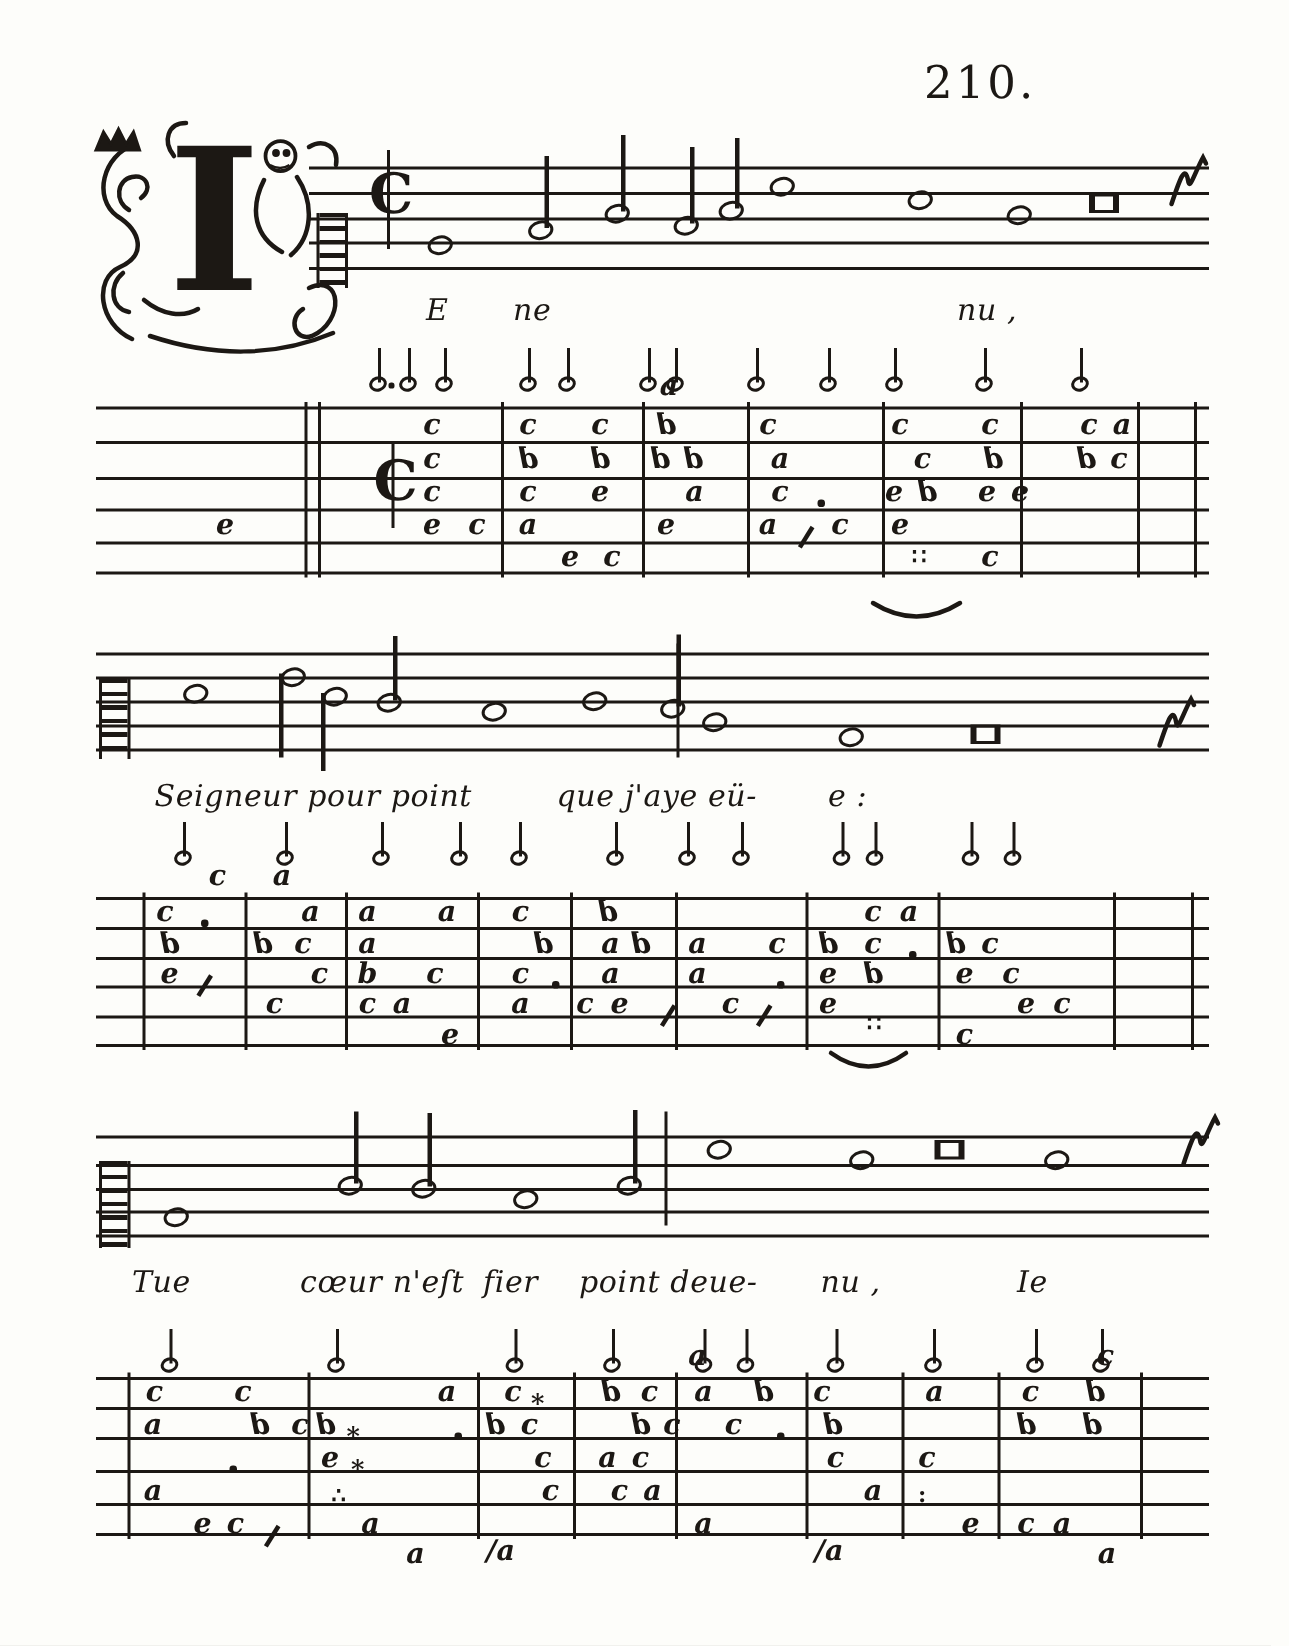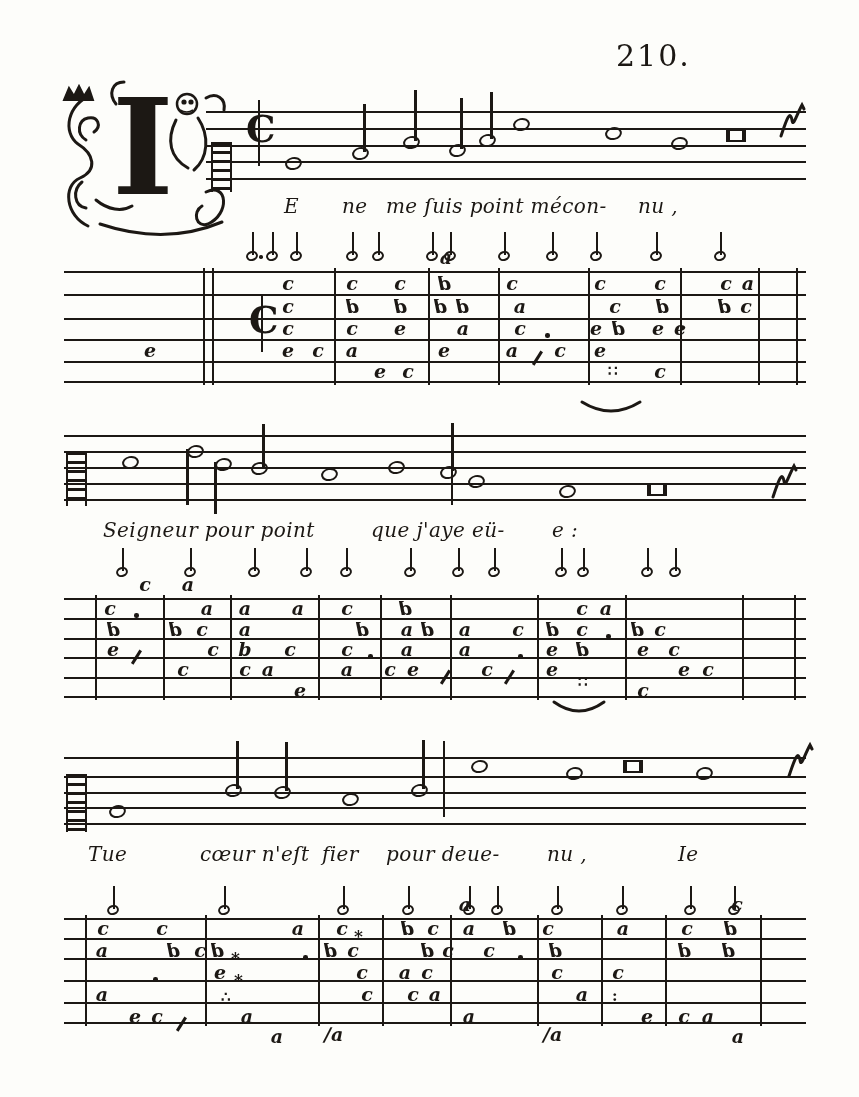--- a/index.html
+++ b/index.html
@@ -67,21 +67,20 @@
       <div style="position: absolute; left: 490px; top: 92px; width: 2.5px; height: 47px; background: rgb(28, 24, 20);"></div>
       <div style="position: absolute; left: 513px; top: 118px; width: 13px; height: 9px; border: 2.4px solid rgb(28, 24, 20); border-radius: 50%; transform: rotate(-12deg);"></div>
       <div style="position: absolute; left: 605px; top: 127px; width: 13px; height: 9px; border: 2.4px solid rgb(28, 24, 20); border-radius: 50%; transform: rotate(-12deg);"></div>
       <div style="position: absolute; left: 671px; top: 137px; width: 13px; height: 9px; border: 2.4px solid rgb(28, 24, 20); border-radius: 50%; transform: rotate(-12deg);"></div>
       <div style="position: absolute; left: 726px; top: 129px; width: 12px; height: 9px; border-width: 2px 4px; border-style: solid; border-color: rgb(28, 24, 20); border-image: initial;"></div>
       <svg width="26" height="40" style="position: absolute; left: 780px; top: 102px;">
         <path d="M1 34 C7 16 10 8 12 18 C13 26 16 14 22 3 L24 7" stroke="#1c1814" fill="none" stroke-width="3" stroke-linecap="round"></path>
       </svg>
       <div class="lyric" style="left: 284px; top: 196px;">E</div>
       <div class="lyric" style="left: 342px; top: 196px;">ne</div>
-      <div class="lyric" style="left: 386px; top: 196px;">me ſuis point mécon-</div>
       <div class="lyric" style="left: 638px; top: 196px;">nu ,</div>
       <div style="position: absolute; left: 244px; top: 232px; width: 18px; height: 30px;">
         <i style="position:absolute;left:8px;top:0;width:2.2px;height:23px;background:#1c1814;"></i>
         <i style="position:absolute;left:2px;top:19px;width:8px;height:6px;border:2.2px solid #1c1814;border-radius:50%;transform:rotate(-18deg);"></i>
         <i style="position:absolute;left:15px;top:23px;width:3.5px;height:3.5px;background:#1c1814;border-radius:50%;"></i>
       </div>
       <div style="position: absolute; left: 264px; top: 232px; width: 18px; height: 30px;">
         <i style="position:absolute;left:8px;top:0;width:2.2px;height:23px;background:#1c1814;"></i>
         <i style="position:absolute;left:2px;top:19px;width:8px;height:6px;border:2.2px solid #1c1814;border-radius:50%;transform:rotate(-18deg);"></i>
       </div>
@@ -354,21 +353,21 @@
       <div style="position: absolute; left: 471px; top: 760px; width: 13px; height: 9px; border: 2.4px solid rgb(28, 24, 20); border-radius: 50%; transform: rotate(-12deg);"></div>
       <div style="position: absolute; left: 566px; top: 767px; width: 13px; height: 9px; border: 2.4px solid rgb(28, 24, 20); border-radius: 50%; transform: rotate(-12deg);"></div>
       <div style="position: absolute; left: 623px; top: 760px; width: 12px; height: 9px; border-width: 2px 4px; border-style: solid; border-color: rgb(28, 24, 20); border-image: initial;"></div>
       <div style="position: absolute; left: 696px; top: 767px; width: 13px; height: 9px; border: 2.4px solid rgb(28, 24, 20); border-radius: 50%; transform: rotate(-12deg);"></div>
       <svg width="26" height="40" style="position: absolute; left: 788px; top: 742px;">
         <path d="M1 34 C7 16 10 8 12 18 C13 26 16 14 22 3 L24 7" stroke="#1c1814" fill="none" stroke-width="3" stroke-linecap="round"></path>
       </svg>
       <div class="lyric" style="left: 88px; top: 844px;">Tue</div>
       <div class="lyric" style="left: 200px; top: 844px;">cœur n'eſt</div>
       <div class="lyric" style="left: 322px; top: 844px;">fier</div>
-      <div class="lyric" style="left: 386px; top: 844px;">pour deue-</div>
+      <div class="lyric" style="left: 386px; top: 844px;">point deue-</div>
       <div class="lyric" style="left: 547px; top: 844px;">nu ,</div>
       <div class="lyric" style="left: 678px; top: 844px;">Ie</div>
       <div style="position: absolute; left: 105px; top: 886px; width: 18px; height: 30px;">
         <i style="position:absolute;left:8px;top:0;width:2.2px;height:23px;background:#1c1814;"></i>
         <i style="position:absolute;left:2px;top:19px;width:8px;height:6px;border:2.2px solid #1c1814;border-radius:50%;transform:rotate(-18deg);"></i>
       </div>
       <div style="position: absolute; left: 216px; top: 886px; width: 18px; height: 30px;">
         <i style="position:absolute;left:8px;top:0;width:2.2px;height:23px;background:#1c1814;"></i>
         <i style="position:absolute;left:2px;top:19px;width:8px;height:6px;border:2.2px solid #1c1814;border-radius:50%;transform:rotate(-18deg);"></i>
       </div>

